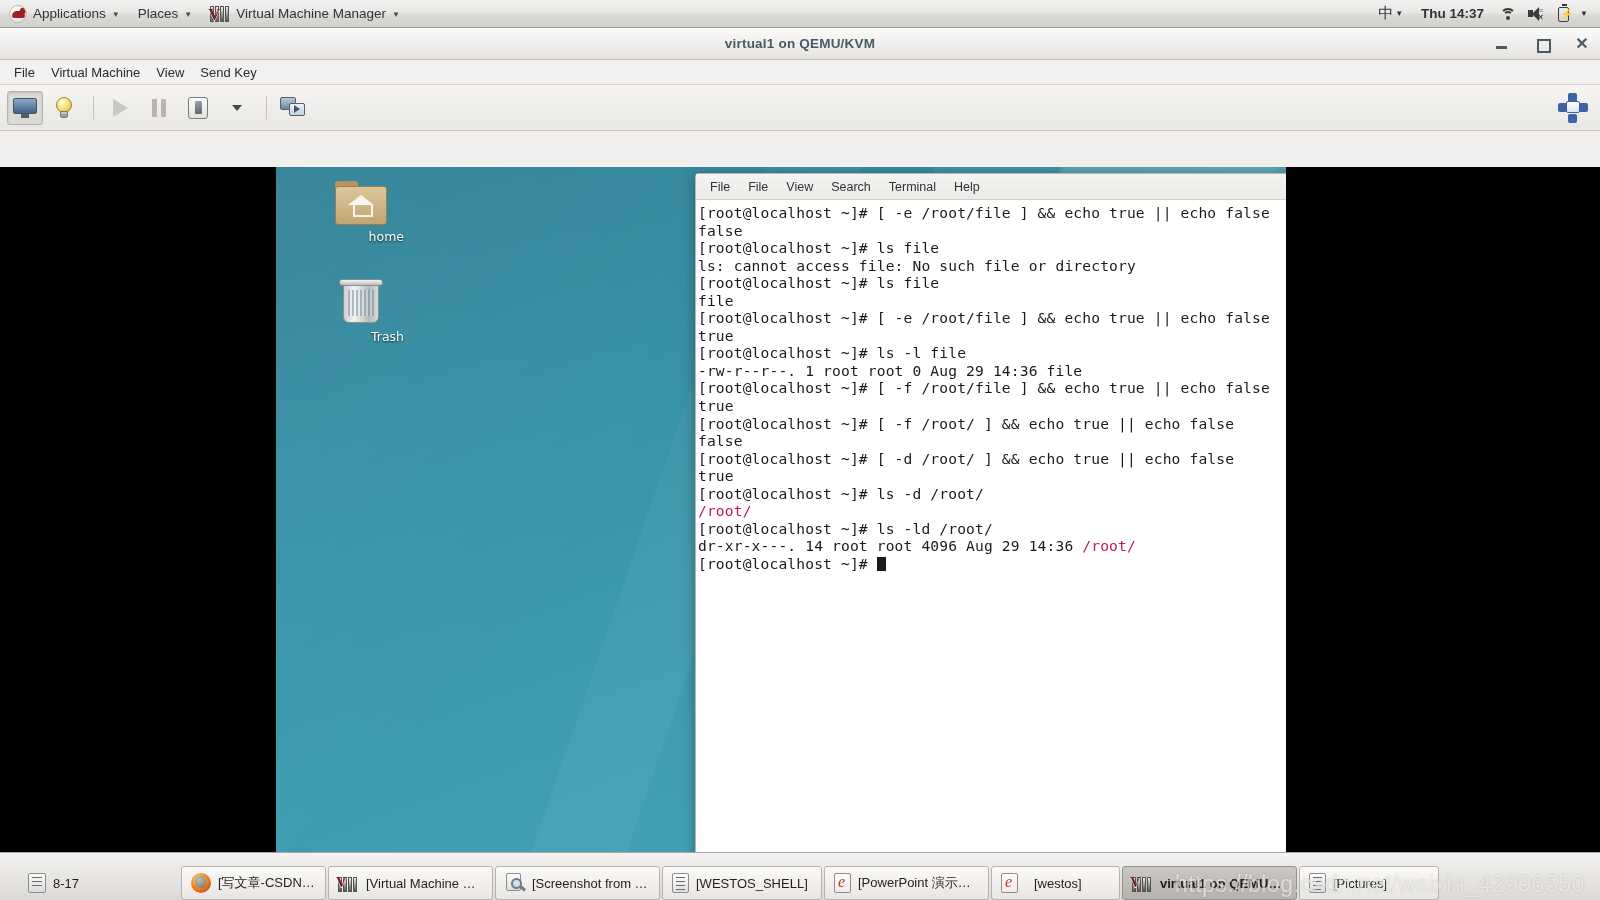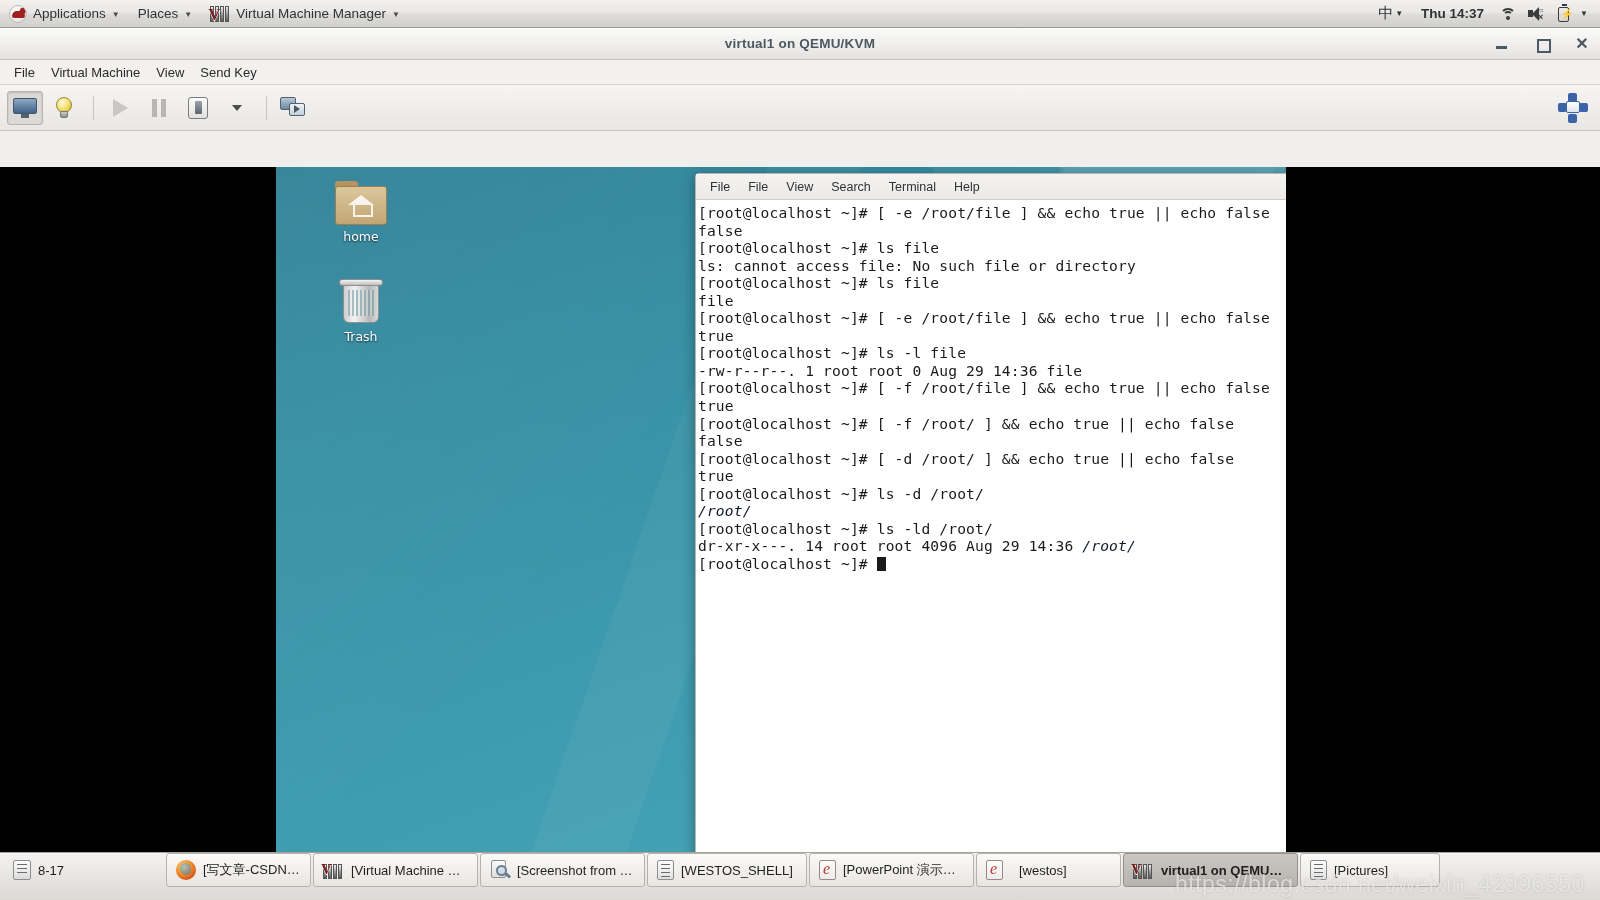--- a/index.html
+++ b/index.html
@@ -165,21 +165,21 @@
       linear-gradient(135deg, rgba(255,255,255,.06) 0%, rgba(255,255,255,0) 42%),
       linear-gradient(160deg, #2d7f95 0%, #368fa4 28%, #3f9cb0 60%, #49a7bb 100%);
     overflow: hidden;
   }
   .wp-ray { position:absolute; background: rgba(255,255,255,.055); transform-origin: top left; }
   .wp-line { position:absolute; background: rgba(255,255,255,.28); height:1px; }
   .wp-dot { position:absolute; border-radius:50%; background:#fff; box-shadow: 0 0 9px 5px rgba(255,255,255,.28); }
   .wp-halo { position:absolute; border-radius:50%; background: rgba(255,255,255,.10); }
   .wp-rect { position:absolute; border:1px solid rgba(255,255,255,.22); }
 
-  .dt-icon { position: absolute; width: 86px; text-align: center; }
+  .dt-icon { position: absolute; width: 86px; text-align: right; }
   .dt-icon .lbl { color:#fff; font-size: 12.5px; margin-top: 4px;
     text-shadow: 0 1px 2px rgba(0,0,0,.75); font-family:"DejaVu Sans", sans-serif; }
   .folder-home { width:52px; height:44px; margin:0 auto; position:relative; }
   .folder-home .tab { position:absolute; left:0; top:0; width:23px; height:7px;
     background:#b8935d; border-radius:3px 3px 0 0;}
   .folder-home .body { position:absolute; left:0; top:5px; width:52px; height:39px;
     background: linear-gradient(to bottom, #dcc79c, #c2a573); border:1px solid #9c7f4e; border-radius:3px;}
   .folder-home .house { position:absolute; left:13px; top:14px; width:26px; height:20px; }
   .folder-home .house::before { content:""; position:absolute; left:0; top:0; width:0;height:0;
     border-left:13px solid transparent; border-right:13px solid transparent; border-bottom:10px solid #fff; opacity:.85;}
@@ -213,21 +213,21 @@
     background: linear-gradient(to bottom,#f4f3f1,#eceae7); border-bottom:1px solid #cfccc7; }
   .tmb { padding:0 9px; font-size:12.5px; color:#2e3436; line-height:26px; }
 
   .term-body { flex:1; position:relative; background:#ffffff; overflow:hidden; display:flex; }
   .term-screen { flex:1; padding: 4px 0 0 2px; overflow:hidden; }
   .term-line {
     font-family: "DejaVu Sans Mono", "Liberation Mono", monospace;
     font-size: 14.6px; line-height: 17.55px; color:#1a1a1a;
     white-space: pre; letter-spacing: .15px;
   }
-  .term-line .dir { color: #0f172a; font-style: italic; }
+  .term-line .dir { color: #be185d; }
   .cursor { display:inline-block; width:9px; height:14px; background:#1a1a1a; vertical-align:-2px; }
 
   
   .guest-taskbar {
     position:absolute; left:0; bottom:0; width:1010px; height:18px;
     background: linear-gradient(to bottom,#f1efec,#ddd9d4);
     border-top:1px solid #a9a5a0;
   }
   .gt-btn { position:absolute; top:2px; height:16px;
     background: linear-gradient(to bottom,#f7f6f4,#e3e0dc); border:1px solid #b4b0ab; border-radius:2px;
@@ -238,21 +238,21 @@
     background:#edebe8; border:1px solid #bdb9b4; color:#333; font-size:10px;
     display:flex; align-items:center; justify-content:center; }
   .gt-circle { position:absolute; right:2px; top:-2px; width:22px; height:22px; border-radius:50%;
     background: radial-gradient(circle at 35% 30%, #cfe3f6, #3f78c6 70%, #2a5597);
     border:1px solid #2a5597; }
 
   
   .taskbar {
     position:absolute; left:0; bottom:0; width:1600px; height:48px;
     background: linear-gradient(to bottom,#f4f3f1 0%,#e9e7e4 45%,#dcd9d5 100%);
-    border-top:1px solid #a7a39e; display:flex; align-items:flex-start; padding:0 4px;
+    border-top:1px solid #a7a39e; display:flex; align-items:flex-end; padding:0 19px;
   }
   .tk-btn {
     height: 34px; display:flex; align-items:center; gap:7px;
     padding: 0 9px; margin-right: 2px;
     background: linear-gradient(to bottom,#fbfaf9,#e8e5e1);
     border:1px solid #b6b2ad; border-radius:3px;
     font-size:13px; color:#1f1f1f; white-space:nowrap; overflow:hidden;
   }
   .tk-btn.first { border:none; background:none; min-width:160px; }
   .tk-btn.active { background: linear-gradient(to bottom,#cbc8c3,#b6b3ae); border-color:#94908b; font-weight:bold;}
@@ -537,21 +537,21 @@
     <div class="tk-btn" style="width:160px;">
       <span class="ic-doc"></span>
       <span class="tk-label">[WESTOS_SHELL]</span>
     </div>
 
     <div class="tk-btn" style="width:165px;">
       <span class="ic-ppt"></span>
       <span class="tk-label">[PowerPoint 演示…</span>
     </div>
 
-    <div class="tk-btn" style="width:145px;gap:16px;">
+    <div class="tk-btn" style="width:129px;gap:16px;">
       <span class="ic-ppt"></span>
       <span class="tk-label">[westos]</span>
     </div>
 
     <div class="tk-btn active" style="width:175px;">
       <span class="ic-vmm">
           <i></i>
           <i></i>
           <i></i>
           <i></i>

